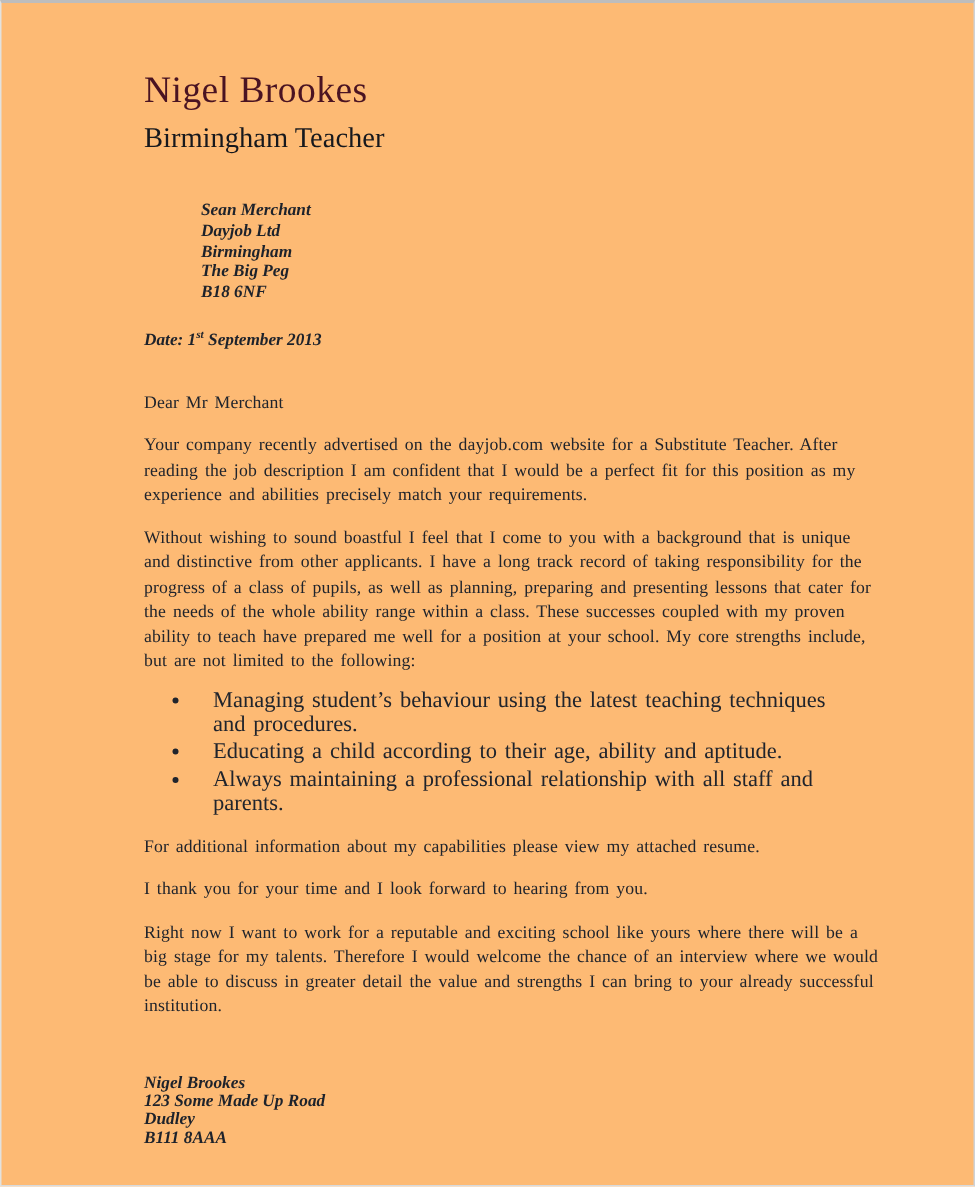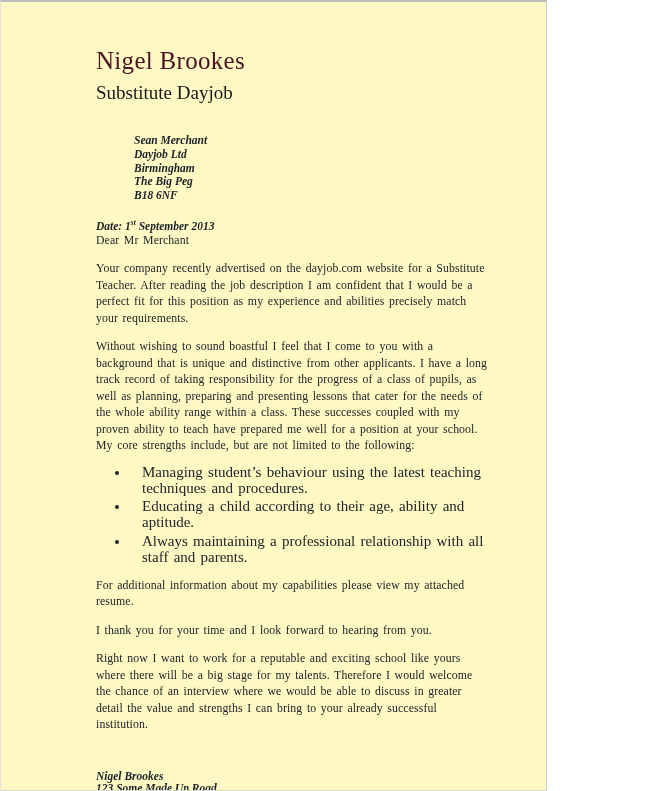--- a/index.html
+++ b/index.html
@@ -6,23 +6,23 @@
 
   html, body { background: #ffffff; }
 
   body {
     width: 650px;
     height: 791px;
     font-family: "Liberation Serif", "DejaVu Serif", serif;
   }
 
   .page {
-    width: 547px;
+    width: 650px;
     height: 791px;
-    background: #fef9c3;
+    background: #fdba74;
     border-top: 2px solid #bdbdbd;
     border-left: 1px solid #e3e2de;
     border-right: 1px solid #cfd2d6;
     border-bottom: 1px solid #d6dade;
     padding: 44px 58px 0 95px;
     overflow: hidden;
     color: #20242c;
   }
 
   .name {
@@ -60,21 +60,21 @@
 
   .body-text {
     font-size: 11.8px;
     line-height: 16.5px;
     letter-spacing: 0.1px;
     word-spacing: 1.5px;
     color: #20242c;
     max-width: 492px;
   }
 
-  .salutation { }
+  .salutation { margin-top: 27px; }
 
   .para { margin-top: 12px; }
 
   ul.strengths {
     margin-top: 10px;
     padding-left: 34px;
     max-width: 470px;
   }
   ul.strengths li {
     font-size: 15px;
@@ -100,21 +100,21 @@
     color: #1d222b;
   }
 </style>
 </head>
 <body>
 
 <div class="page">
 
   <div>
     <div class="name">Nigel Brookes</div>
-    <div class="role">Substitute Dayjob</div>
+    <div class="role">Birmingham Teacher</div>
   </div>
 
   <div class="recipient">
     <div>Sean Merchant</div>
     <div>Dayjob Ltd</div>
     <div>Birmingham</div>
     <div>The Big Peg</div>
     <div>B18 6NF</div>
   </div>
 

